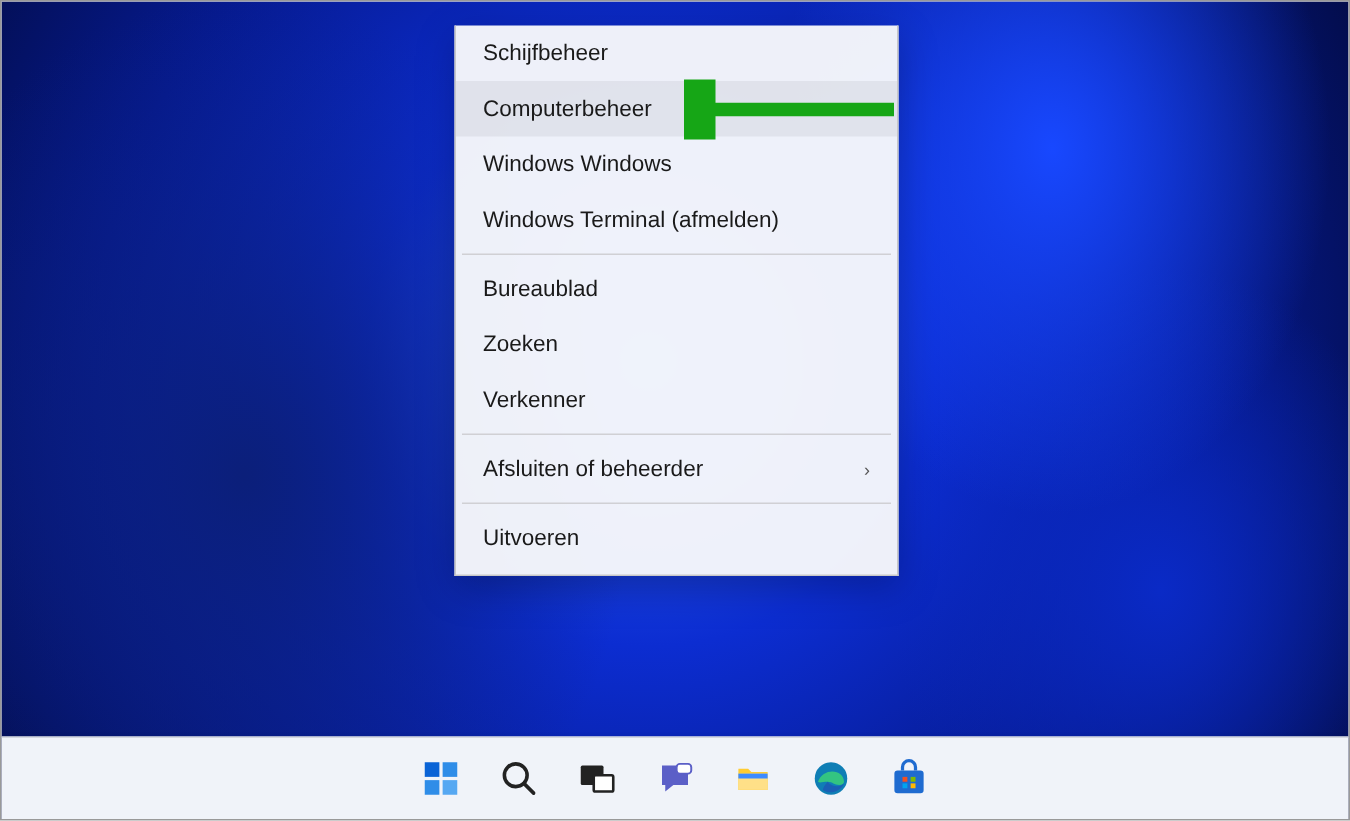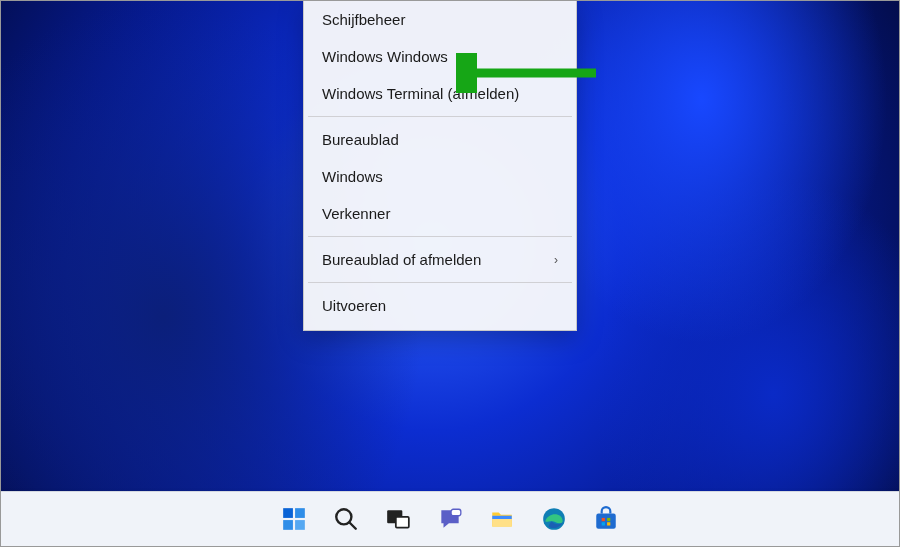--- a/index.html
+++ b/index.html
@@ -27,22 +27,22 @@
     }
     .taskbar-item {
       width: 40px; height: 40px; border-radius: 4px;
       display: flex; align-items: center; justify-content: center;
       cursor: pointer;
     }
 
     
     .menu {
       position: absolute;
-      left: 302px; top: 0;
-      width: 274px;
+      left: 302px; top: 16px;
+      width: 296px;
       background: rgba(248,249,251,0.96);
       border: 1px solid #c8c8c8;
       border-top: none;
       box-shadow: 0 8px 24px rgba(0,0,0,0.25);
       padding-bottom: 6px;
     }
     .menu-item {
       display: flex; justify-content: space-between; align-items: center;
       padding: 10px 18px;
       font-size: 15px;
@@ -67,39 +67,42 @@
   </style>
 </head>
 <body>
 
 <div class="desktop"></div>
 
 <div class="menu" id="winx-menu">
     <div class="menu-item">
       <span>Schijfbeheer</span>
     </div>
+    <div class="menu-item hovered">
+      <span>Computerbeheer</span>
+    </div>
     <div class="menu-item">
       <span>Windows Windows</span>
     </div>
     <div class="menu-item">
       <span>Windows Terminal (afmelden)</span>
     </div>
     <div class="menu-divider"></div>
     <div class="menu-item">
       <span>Bureaublad</span>
     </div>
     <div class="menu-item">
-      <span>Windows</span>
+      <span>Zoeken</span>
     </div>
     <div class="menu-item">
       <span>Verkenner</span>
     </div>
     <div class="menu-divider"></div>
     <div class="menu-item">
-      <span>Bureaublad of afmelden</span>
+      <span>Afsluiten of beheerder</span>
       <span class="submenu-caret">›</span>
     </div>
     <div class="menu-divider"></div>
     <div class="menu-item">
       <span>Uitvoeren</span>
     </div>
   </div>
 
 <svg class="arrow" width="150" height="40">
   <defs>

